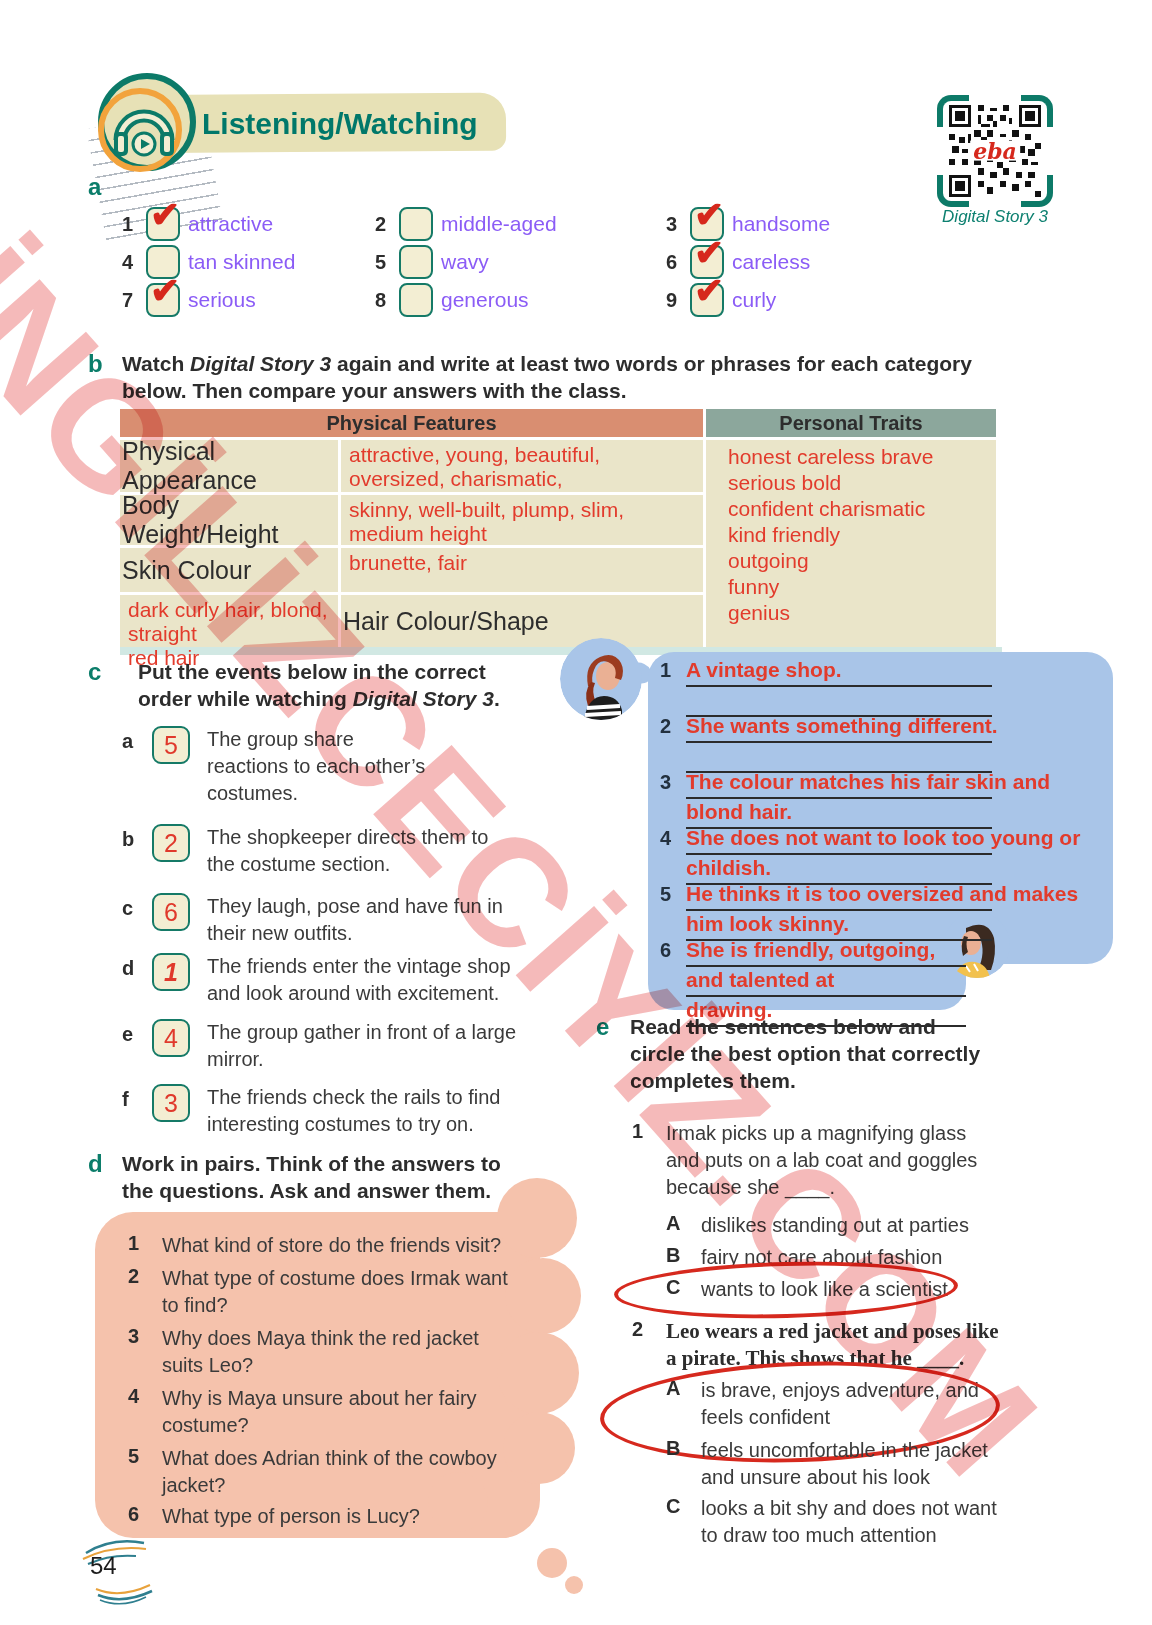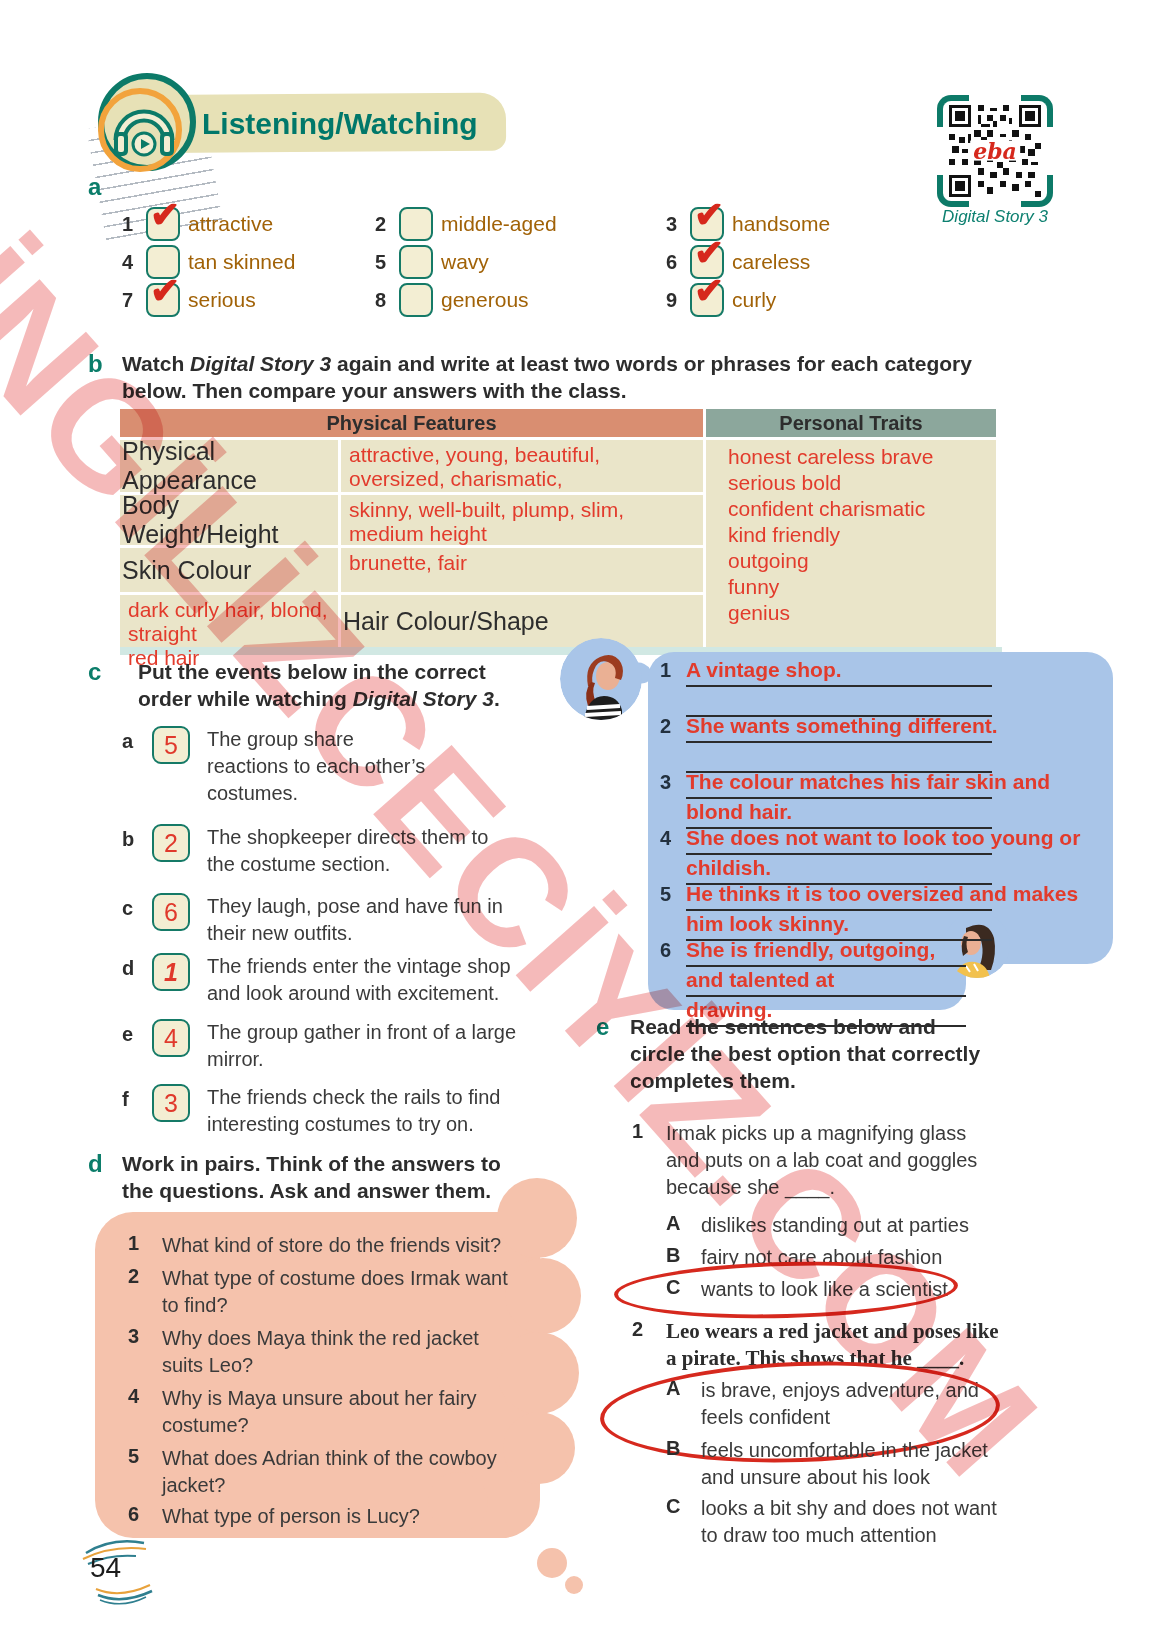--- a/index.html
+++ b/index.html
@@ -33,21 +33,21 @@
   .instr{font-size:21px;font-weight:700;color:#2d2d2d;line-height:27px;white-space:pre-line;}
   .instr .ital{font-style:italic;}
   .body-text{font-size:20px;color:#3a3a3a;line-height:27px;white-space:pre-line;}
 
   
   .tick-item{display:flex;align-items:center;gap:8px;}
   .tick-num{font-size:20px;font-weight:700;color:#2d2d2d;width:16px;}
   .cbox{width:30px;height:30px;background:#f3eed3;border:2px solid #157a67;border-radius:8px;
     position:relative;flex:0 0 auto;}
   .cbox .check{position:absolute;left:2px;top:-15px;font-size:36px;font-weight:700;color:#d6281c;}
-  .tick-label{font-size:21px;color:#a16207;}
+  .tick-label{font-size:21px;color:#8b5cf6;}
 
   
   .b-table{left:120px;top:409px;width:882px;display:grid;
     grid-template-columns:218px 362px 290px;grid-template-rows:28px 52px 50px 44px 52px;
     gap:3px;background:#fff;box-shadow:0 8px 0 rgba(171,213,204,.55);}
   .th{display:flex;align-items:center;justify-content:center;font-size:20px;font-weight:700;color:#2d2d2d;}
   .th-pf{grid-column:1/3;background:#d98e71;}
   .th-pt{grid-column:3;background:#8ca79c;}
   .td{background:#eae5c9;}
   .td-label{display:flex;align-items:center;padding-left:2px;font-size:25px;color:#2d2d2d;}
@@ -82,21 +82,21 @@
   .d-qnum{font-size:20px;font-weight:700;color:#2d2d2d;width:34px;}
   .d-qtext{width:360px;}
 
   
   .opt-letter{font-size:20px;font-weight:700;color:#2d2d2d;width:35px;}
   .opt{display:flex;}
   .opt-text{width:330px;}
   .circle-annot{border:4px solid #d6291e;border-radius:50%;}
 
   
-  .pagenum{left:90px;top:1552px;font-size:28px;color:#1c1c1c;}
+  .pagenum{left:90px;top:1552px;font-size:24px;color:#1c1c1c;}
 
   
   .wm{left:30px;top:215px;font-size:152px;font-weight:700;letter-spacing:2px;
     color:rgba(236,130,130,.55);transform:rotate(48.5deg);transform-origin:0 0;
     white-space:nowrap;mix-blend-mode:multiply;pointer-events:none;z-index:50;}
 </style>
 </head>
 <body>
 
 <div class="page">

